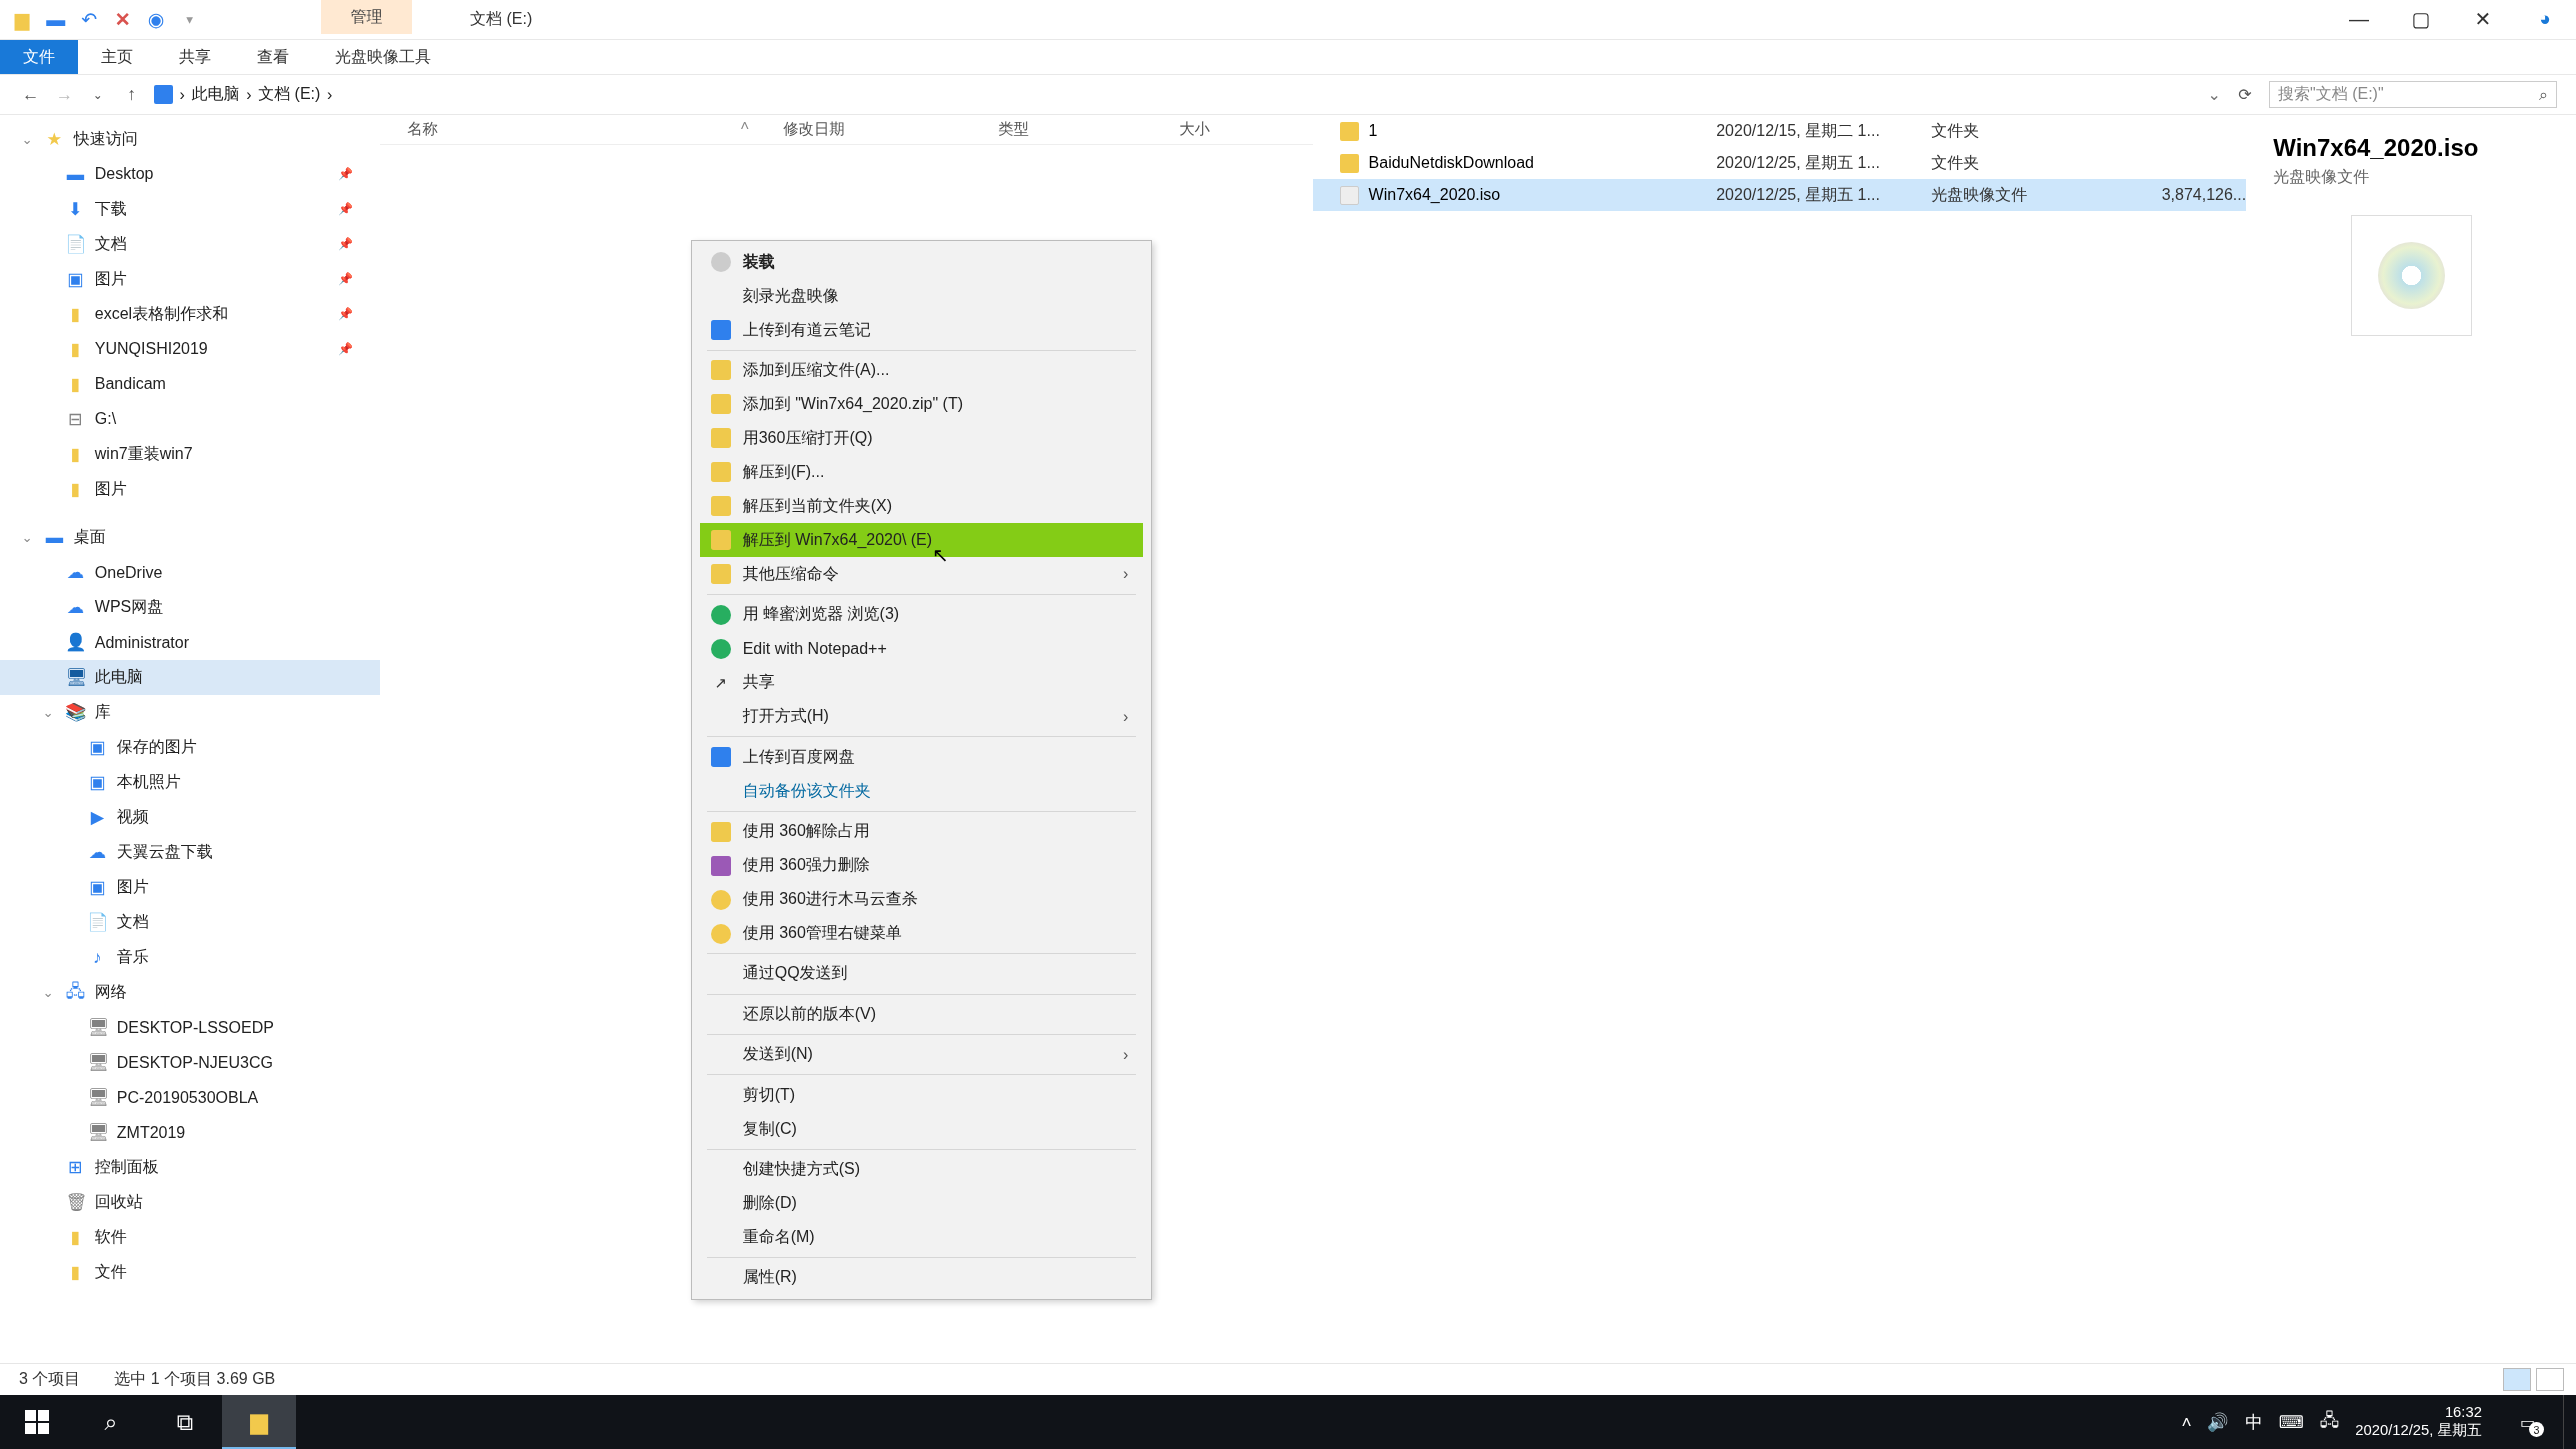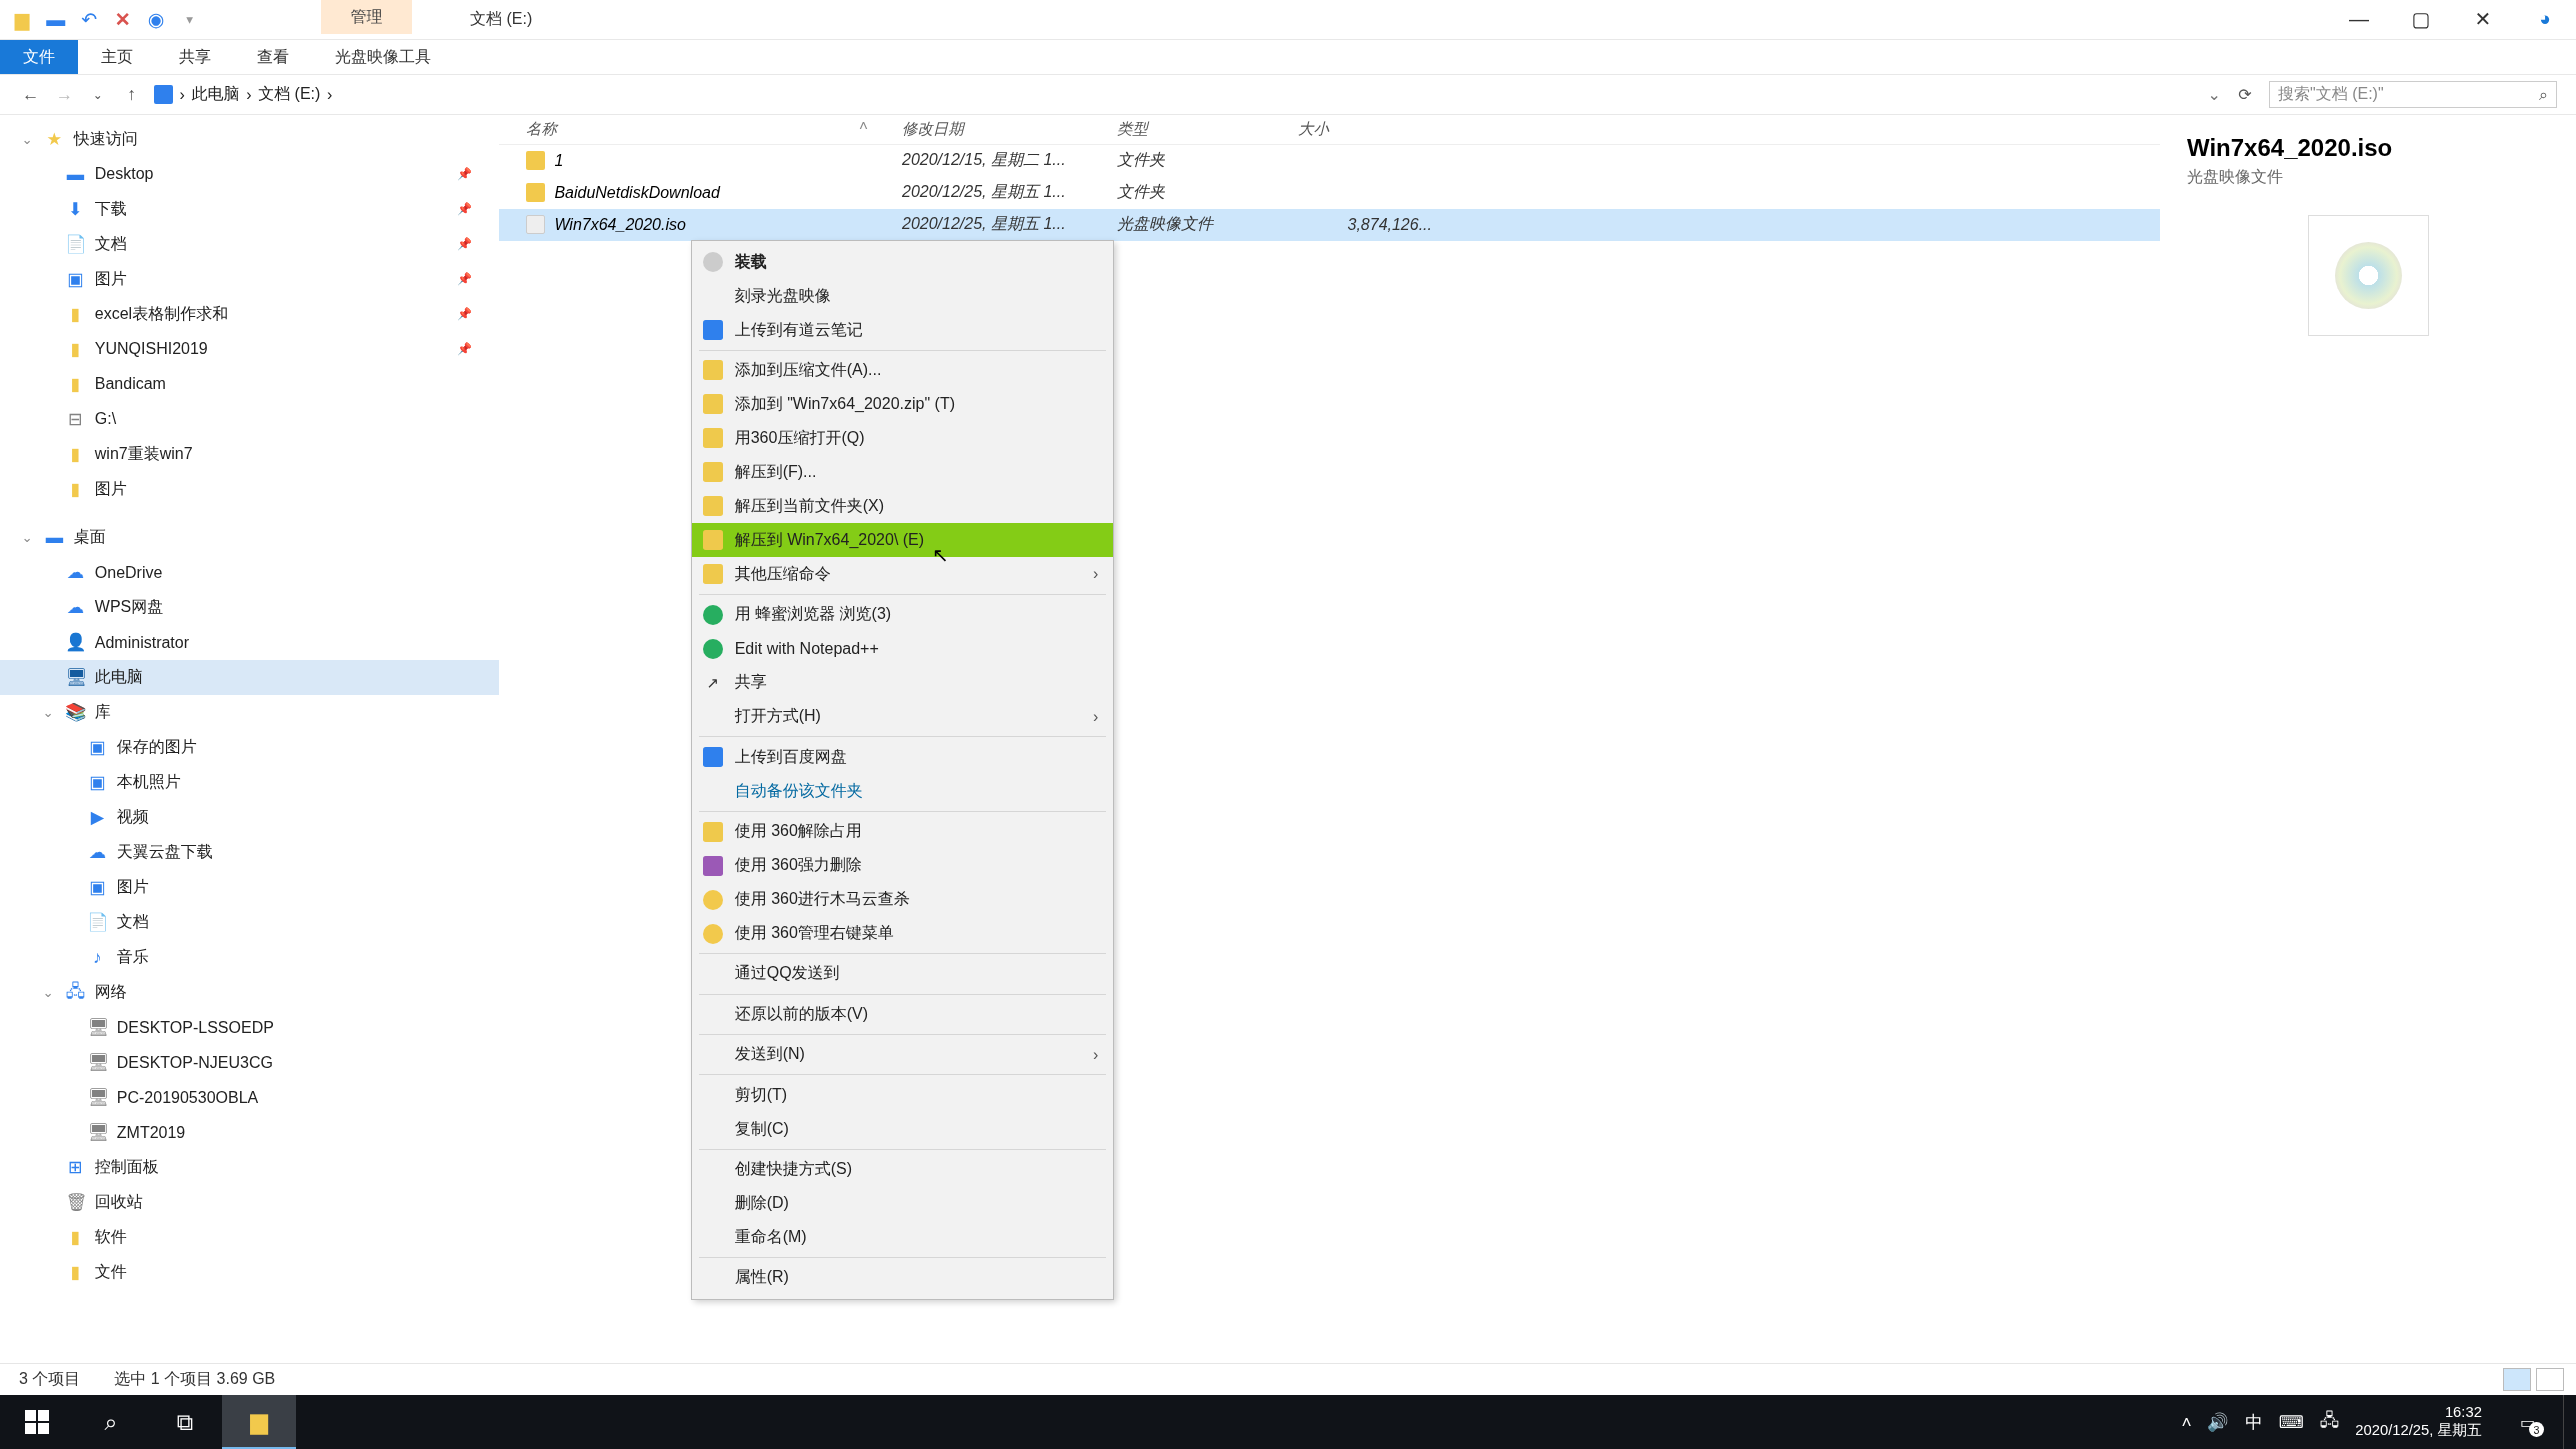--- a/index.html
+++ b/index.html
@@ -46,40 +46,40 @@
 .nav .d2 { padding-left: 62px; }
 .nav .selected { background: #d9e8f7; }
 .pin { margin-left: auto; margin-right: 27px; color: #888; font-size: 12px; }
 .nav .star { color: #f2c94c; }
 .nav .blue { color: #2f80ed; }
 .nav .yellow { color: #f2c94c; }
 .nav .gray { color: #828282; }
 .nav .dblue { color: #155c9f; }
 
 
-.content { flex: 1; display: flex; flex-direction: column; position: relative; font-style: italic; }
+.content { flex: 1; display: flex; flex-direction: row; position: relative; }
 .colhead { height: 29.5px; display: flex; align-items: center; color: #555; font-size: 15.4px; border-bottom: 0.7px solid #eee; padding-left: 27px; gap: 0; }
 .colhead .c1 { width: 376px; position: relative; }
 .colhead .c1 .sort { position: absolute; right: 34px; top: -1.3px; color: #888; }
 .colhead .c2 { width: 215px; }
 .colhead .c3 { width: 181px; }
 .colhead .c4 { width: 134px; }
 .rows { }
 .row { height: 32px; display: flex; align-items: center; padding-left: 27px; font-size: 16px; }
 .row .c1 { width: 376px; display: flex; align-items: center; gap: 9.4px; }
 .row .c2 { width: 215px; color: #333; }
 .row .c3 { width: 181px; color: #333; }
 .row .c4 { width: 134px; text-align: right; color: #333; }
 .row.sel { background: #cde6fb; }
 .fico { width: 19px; height: 19px; border-radius: 2px; }
 .fico.folder { background: #f2c94c; }
 .fico.iso { background: #eee; border: 0.7px solid #ccc; }
 
 
-.ctx { position: absolute; left: 691px; top: 240px; width: 423px; background: #f2f2f2; border: 0.7px solid #bcbcbc; box-shadow: 2.7px 2.7px 6.7px rgba(0,0,0,.2); padding: 4px 0; z-index: 50; }
+.ctx { position: absolute; left: 691px; top: 240px; width: 461px; background: #f2f2f2; border: 0.7px solid #bcbcbc; box-shadow: 2.7px 2.7px 6.7px rgba(0,0,0,.2); padding: 4px 8px; z-index: 50; }
 .ctx .mi { height: 34px; display: flex; align-items: center; padding: 0 14.8px 0 10.7px; font-size: 16px; color: #222; gap: 12px; position: relative; }
 .ctx .mi.hover { background: #84cc16; }
 .ctx .mi.disabled { color: #0369a1; }
 .ctx .mi .mico { width: 20px; height: 20px; display: inline-flex; align-items: center; justify-content: center; font-size: 14.8px; }
 .ctx .mi .sub { margin-left: auto; color: #555; }
 .ctx hr { border: none; border-top: 0.7px solid #d6d6d6; margin: 2.7px 6.7px; }
 .ctx .mi.head { font-weight: bold; }
 .mico.box { background: #efc94c; border-radius: 2.7px; }
 .mico.blue { background: #2f80ed; color: #fff; border-radius: 2.7px; }
 .mico.green{ background: #27ae60; color: #fff; border-radius: 50%; }

